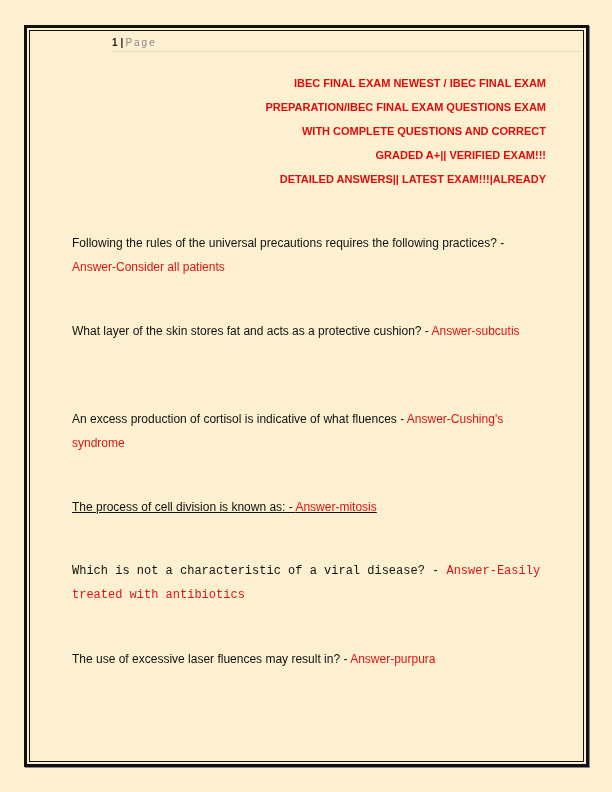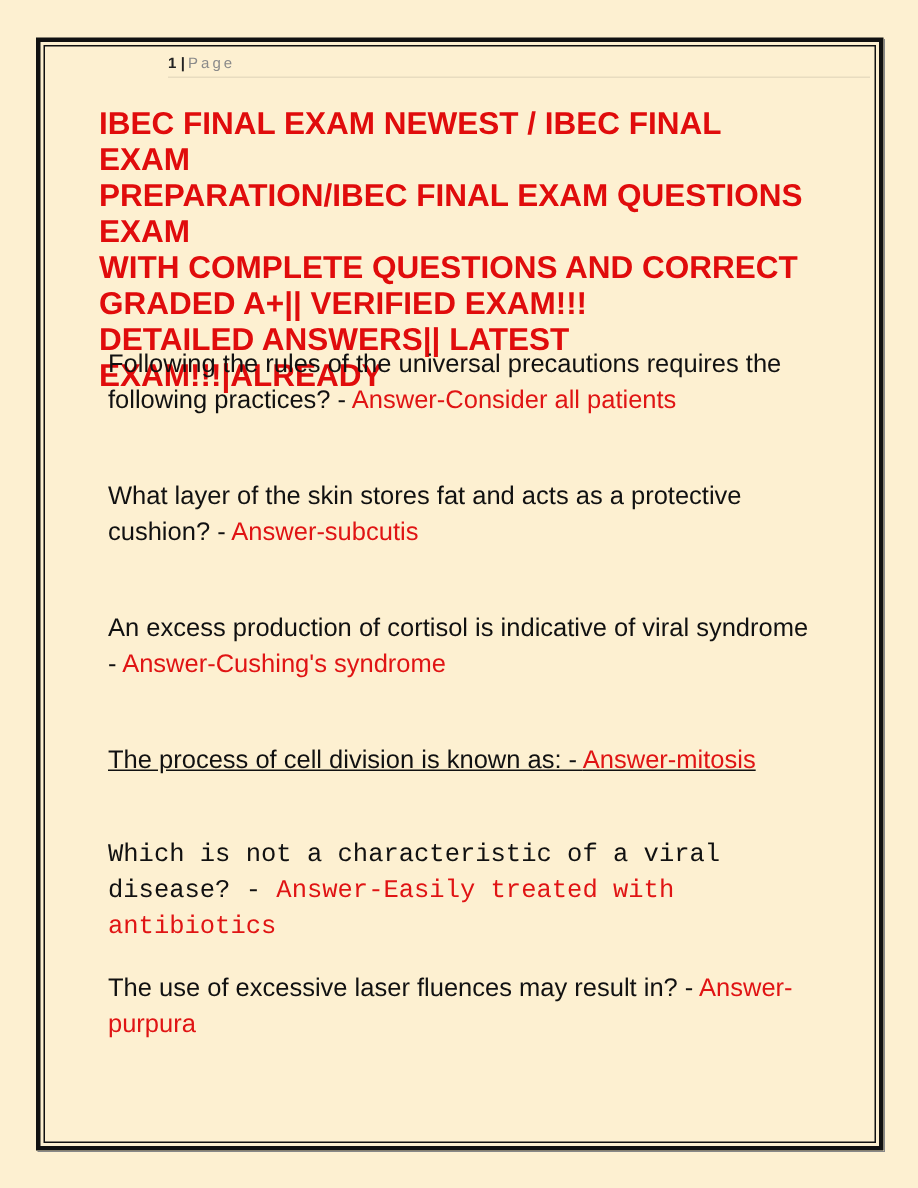--- a/index.html
+++ b/index.html
@@ -45,34 +45,34 @@
       margin-left: 40px;
     }
     .header .num { font-weight: bold; }
     .header .sep { font-weight: bold; margin: 0 2px 0 3px; }
     .header .word { color: #8a8a8a; letter-spacing: 2px; }
     .title {
       position: absolute;
       left: 66px;
       top: 71px;
       width: 480px;
-      text-align: left;
+      text-align: right;
       color: #e00c0c;
       font-weight: bold;
-      font-size: 21px;
+      font-size: 11px;
       line-height: 24px;
     }
     .qa-list {
       position: absolute;
       left: 72px;
       top: 231px;
       width: 470px;
     }
     .qa {
-      font-size: 17px;
+      font-size: 12px;
       line-height: 24px;
       color: #111;
       position: absolute;
       left: 0;
       width: 470px;
     }
     .qa .answer { color: #e01414; }
   </style>
 </head>
 <body>
@@ -94,21 +94,21 @@
 </div>
 
 <div class="qa-list">
   <div class="qa" style="top:0px;">
     <span>Following the rules of the universal precautions requires the following practices? - </span><span class="answer">Answer-Consider all patients</span>
   </div>
   <div class="qa" style="top:88px;">
     <span>What layer of the skin stores fat and acts as a protective cushion? - </span><span class="answer">Answer-subcutis</span>
   </div>
   <div class="qa" style="top:176px;">
-    <span>An excess production of cortisol is indicative of viral syndrome - </span><span class="answer">Answer-Cushing's syndrome</span>
+    <span>An excess production of cortisol is indicative of what fluences - </span><span class="answer">Answer-Cushing's syndrome</span>
   </div>
   <div class="qa" style="top:264px;text-decoration:underline;">
     <span>The process of cell division is known as: - </span><span class="answer">Answer-mitosis</span>
   </div>
   <div class="qa" style="top:328px;font-family:Liberation Mono, monospace;">
     <span>Which is not a characteristic of a viral disease? - </span><span class="answer">Answer-Easily treated with antibiotics</span>
   </div>
   <div class="qa" style="top:416px;">
     <span>The use of excessive laser fluences may result in? - </span><span class="answer">Answer-purpura</span>
   </div>

